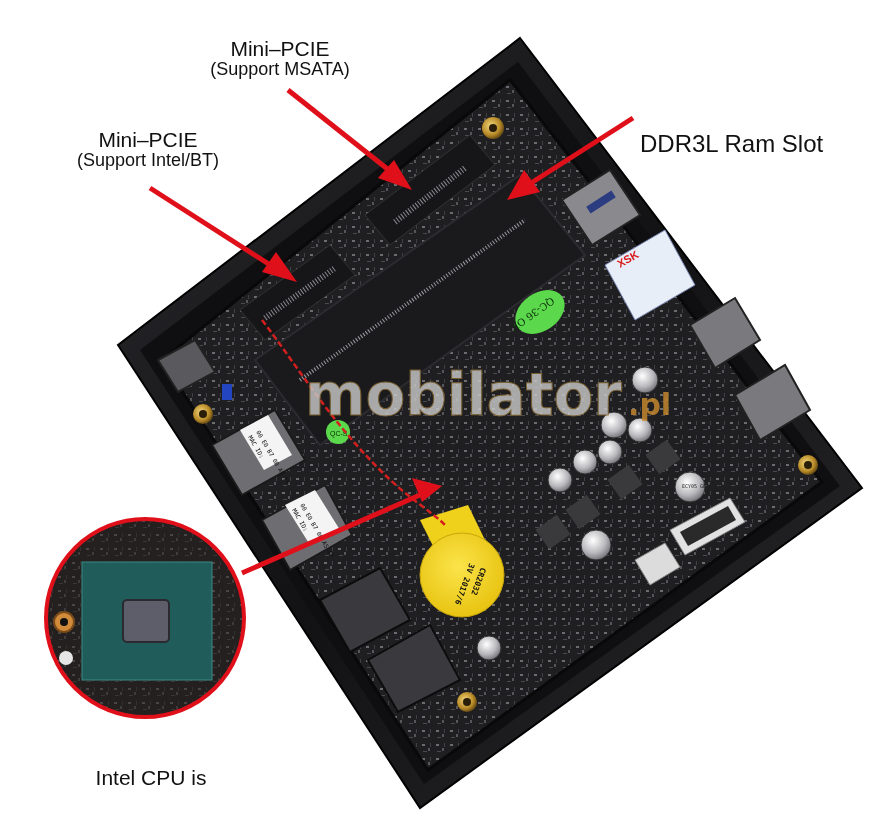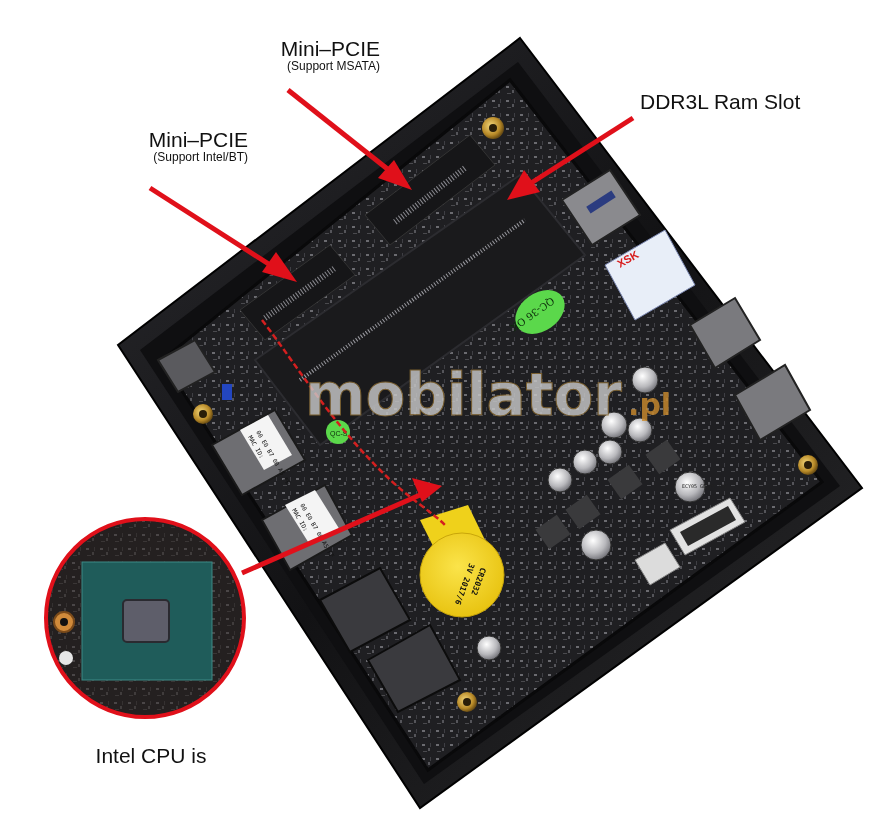--- a/index.html
+++ b/index.html
@@ -1,23 +1,23 @@
 <!DOCTYPE html>
 <html><head>
 <meta charset="utf-8">
 <style>
   html, body { margin: 0; padding: 0; background: #ffffff; }
   body { width: 879px; height: 822px; position: relative; overflow: hidden;
          font-family: "Liberation Sans", "DejaVu Sans", sans-serif; }
-  .label { position: absolute; text-align: right; color: #111; line-height: 1.1; }
+  .label { position: absolute; text-align: center; color: #111; line-height: 1.1; }
   .label .t1 { font-size: 21px; display: block; }
-  .label .t2 { font-size: 12px; display: block; }
-  .label-ddr { font-size: 21px; }
+  .label .t2 { font-size: 18px; display: block; }
+  .label-ddr { font-size: 24px; margin-top: 41px; }
   svg#scene { position: absolute; left: 0; top: 0; }
-  .cpu-caption { position: absolute; left: 46px; top: 744px; width: 210px;
+  .cpu-caption { position: absolute; left: 46px; top: 766px; width: 210px;
                  text-align: center; font-size: 21px; line-height: 1.15; color: #111; }
   .watermark-text { font-family: "DejaVu Sans", sans-serif; font-weight: bold; }
   .mono { font-family: "DejaVu Sans Mono", monospace; }
 </style>
 </head>
 <body>
 
 <svg id="scene" width="879" height="822" viewBox="0 0 879 822">
   <defs>
     <linearGradient id="chassisGrad" x1="0" y1="0" x2="1" y2="1">

